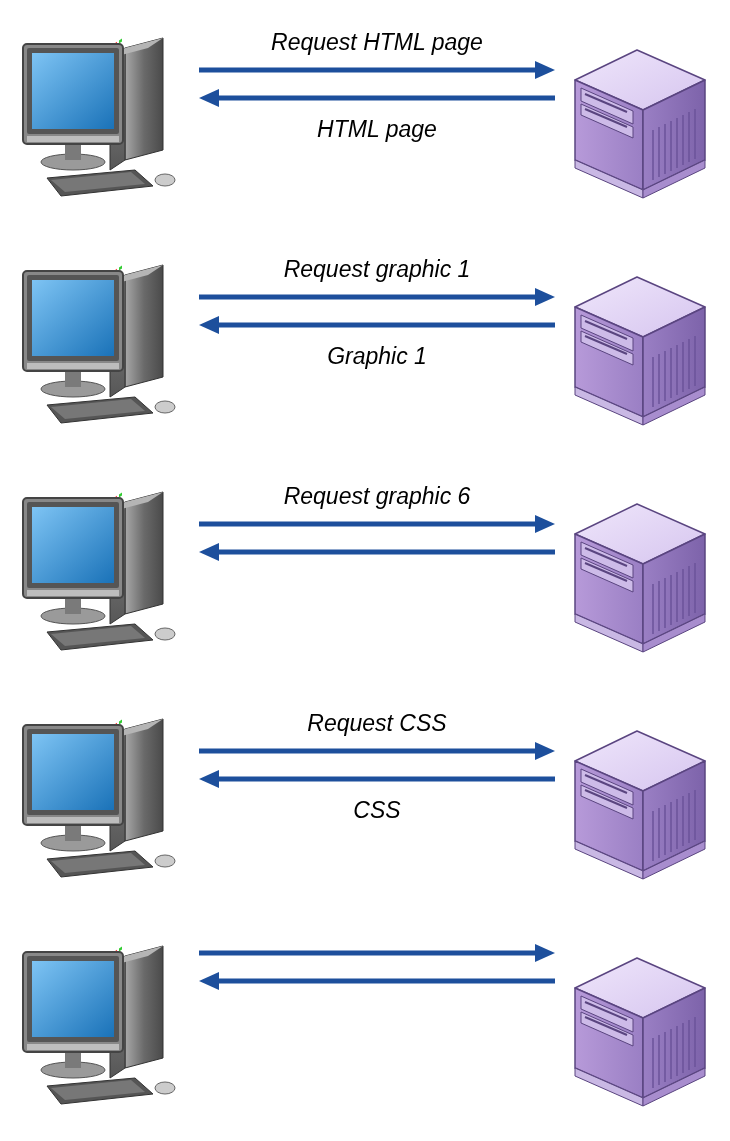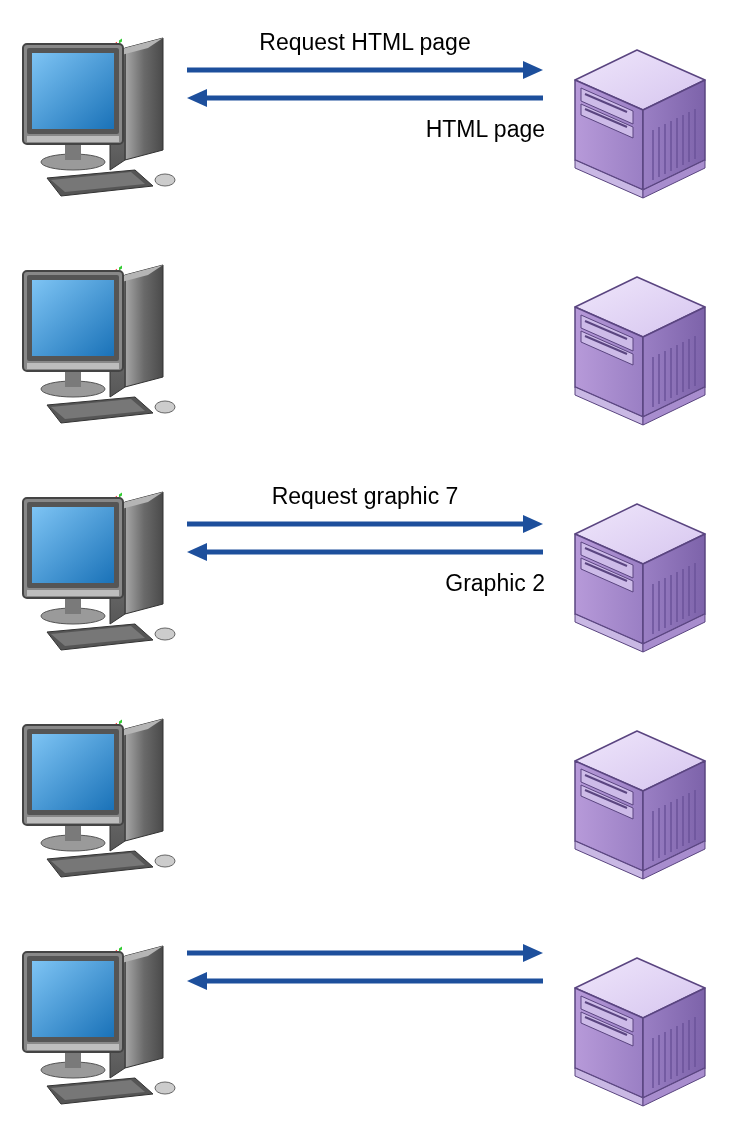--- a/index.html
+++ b/index.html
@@ -20,38 +20,38 @@
     left: 5px;
     top: 20px;
   }
   .server {
     position: absolute;
     right: 5px;
     top: 30px;
   }
   .arrows {
     position: absolute;
-    left: 175px;
+    left: 187px;
     top: 20px;
     width: 360px;
+    font-style: italic;
   }
   .label {
     font-size: 23px;
     color: #000;
     text-align: center;
     margin: 0;
     line-height: 1.1;
   }
   .arrow-svg {
     display: block;
     margin: 6px 0 10px 0;
   }
   .label-bottom {
     margin-top: 6px;
-    text-align: right;
   }
 </style>
 </head>
 <body>
 
 <div id="container">
     <div class="row">
     <div class="client"><svg width="170" height="170" viewBox="0 0 170 170">
 
     <defs>
@@ -195,20 +195,32 @@
       <rect x="12" y="18" width="92" height="86" rx="2" fill="#555"></rect>
       <rect x="17" y="23" width="82" height="76" fill="url(#scr)"></rect>
       <rect x="12" y="106" width="92" height="6" fill="#bdbdbd"></rect>
 
       <polygon points="32,148 120,140 138,156 46,166" fill="#555" stroke="#333"></polygon>
       <polygon points="36,150 116,142 130,154 50,162" fill="#777"></polygon>
 
       <ellipse cx="150" cy="150" rx="10" ry="6" fill="#ccc" stroke="#666"></ellipse>
     </g>
   </svg></div>
+    <div class="arrows">
+      <div class="label">Request graphic 1</div>
+      <svg class="arrow-svg" width="360" height="18" viewBox="0 0 360 18">
+    <line x1="2" y1="9" x2="342" y2="9" stroke="#1d4f9c" stroke-width="5"></line>
+    <polygon points="338,0 358,9 338,18" fill="#1d4f9c"></polygon>
+  </svg>
+      <svg class="arrow-svg" width="360" height="18" viewBox="0 0 360 18">
+    <polygon points="22,0 2,9 22,18" fill="#1d4f9c"></polygon>
+    <line x1="18" y1="9" x2="358" y2="9" stroke="#1d4f9c" stroke-width="5"></line>
+  </svg>
+      <div class="label label-bottom">Graphic 1</div>
+    </div>
     <div class="server"><svg width="160" height="160" viewBox="0 0 160 160">
     <defs>
       <linearGradient id="svtop" x1="0" y1="0" x2="1" y2="1">
         <stop offset="0" stop-color="#efe6fb"></stop>
               <stop offset="1" stop-color="#d6c5ef"></stop>
       </linearGradient>
       <linearGradient id="svleft" x1="0" y1="0" x2="1" y2="0">
         <stop offset="0" stop-color="#b79ad9"></stop>
               <stop offset="1" stop-color="#9a7fc4"></stop>
       </linearGradient>
@@ -289,30 +301,29 @@
       <rect x="17" y="23" width="82" height="76" fill="url(#scr)"></rect>
       <rect x="12" y="106" width="92" height="6" fill="#bdbdbd"></rect>
 
       <polygon points="32,148 120,140 138,156 46,166" fill="#555" stroke="#333"></polygon>
       <polygon points="36,150 116,142 130,154 50,162" fill="#777"></polygon>
 
       <ellipse cx="150" cy="150" rx="10" ry="6" fill="#ccc" stroke="#666"></ellipse>
     </g>
   </svg></div>
     <div class="arrows">
-      <div class="label">Request graphic 7</div>
+      <div class="label">Request graphic 6</div>
       <svg class="arrow-svg" width="360" height="18" viewBox="0 0 360 18">
     <line x1="2" y1="9" x2="342" y2="9" stroke="#1d4f9c" stroke-width="5"></line>
     <polygon points="338,0 358,9 338,18" fill="#1d4f9c"></polygon>
   </svg>
       <svg class="arrow-svg" width="360" height="18" viewBox="0 0 360 18">
     <polygon points="22,0 2,9 22,18" fill="#1d4f9c"></polygon>
     <line x1="18" y1="9" x2="358" y2="9" stroke="#1d4f9c" stroke-width="5"></line>
   </svg>
-      <div class="label label-bottom">Graphic 2</div>
     </div>
     <div class="server"><svg width="160" height="160" viewBox="0 0 160 160">
     <defs>
       <linearGradient id="svtop" x1="0" y1="0" x2="1" y2="1">
         <stop offset="0" stop-color="#efe6fb"></stop>
               <stop offset="1" stop-color="#d6c5ef"></stop>
       </linearGradient>
       <linearGradient id="svleft" x1="0" y1="0" x2="1" y2="0">
         <stop offset="0" stop-color="#b79ad9"></stop>
               <stop offset="1" stop-color="#9a7fc4"></stop>
@@ -393,20 +404,32 @@
       <rect x="12" y="18" width="92" height="86" rx="2" fill="#555"></rect>
       <rect x="17" y="23" width="82" height="76" fill="url(#scr)"></rect>
       <rect x="12" y="106" width="92" height="6" fill="#bdbdbd"></rect>
 
       <polygon points="32,148 120,140 138,156 46,166" fill="#555" stroke="#333"></polygon>
       <polygon points="36,150 116,142 130,154 50,162" fill="#777"></polygon>
 
       <ellipse cx="150" cy="150" rx="10" ry="6" fill="#ccc" stroke="#666"></ellipse>
     </g>
   </svg></div>
+    <div class="arrows">
+      <div class="label">Request CSS</div>
+      <svg class="arrow-svg" width="360" height="18" viewBox="0 0 360 18">
+    <line x1="2" y1="9" x2="342" y2="9" stroke="#1d4f9c" stroke-width="5"></line>
+    <polygon points="338,0 358,9 338,18" fill="#1d4f9c"></polygon>
+  </svg>
+      <svg class="arrow-svg" width="360" height="18" viewBox="0 0 360 18">
+    <polygon points="22,0 2,9 22,18" fill="#1d4f9c"></polygon>
+    <line x1="18" y1="9" x2="358" y2="9" stroke="#1d4f9c" stroke-width="5"></line>
+  </svg>
+      <div class="label label-bottom">CSS</div>
+    </div>
     <div class="server"><svg width="160" height="160" viewBox="0 0 160 160">
     <defs>
       <linearGradient id="svtop" x1="0" y1="0" x2="1" y2="1">
         <stop offset="0" stop-color="#efe6fb"></stop>
               <stop offset="1" stop-color="#d6c5ef"></stop>
       </linearGradient>
       <linearGradient id="svleft" x1="0" y1="0" x2="1" y2="0">
         <stop offset="0" stop-color="#b79ad9"></stop>
               <stop offset="1" stop-color="#9a7fc4"></stop>
       </linearGradient>

